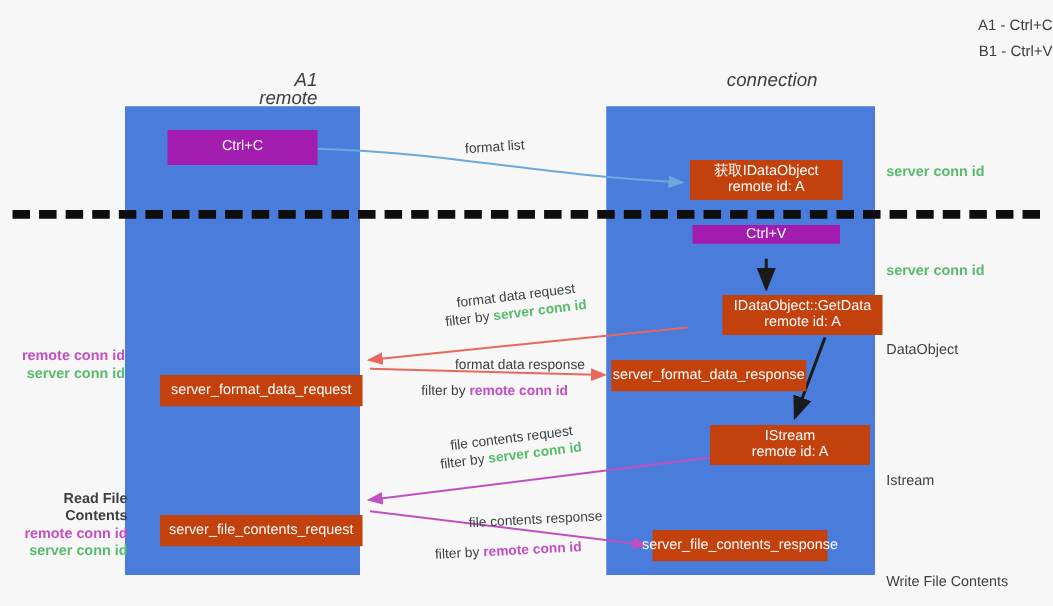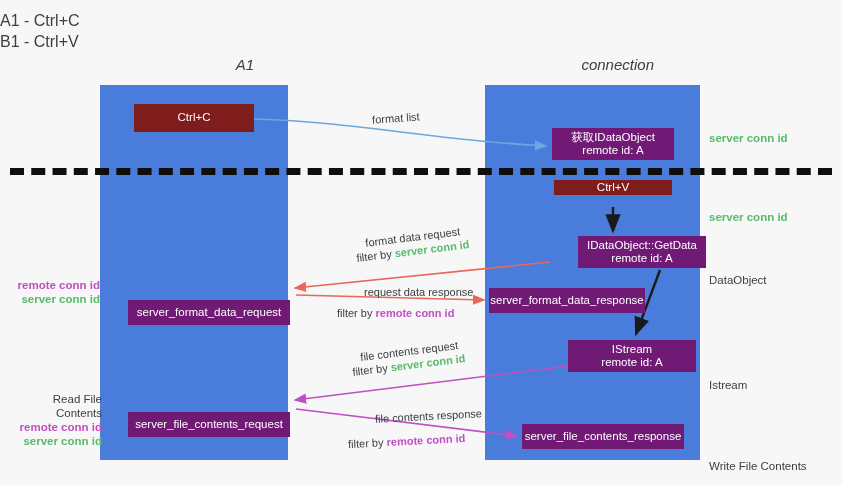--- a/index.html
+++ b/index.html
@@ -9,22 +9,22 @@
     font-family:"Liberation Sans",sans-serif;
     overflow:hidden;
     position:relative;
     color:#3c4043;
   }
   #stage{position:absolute;left:0;top:0;width:842px;height:485px;}
   .abs{position:absolute;}
 
   
   #title{
-    left:0;top:10px;width:842px;text-align:left;
-    font-size:16px;line-height:21px;color:#3c4043;
+    left:0;top:10px;width:842px;text-align:right;
+    font-size:12px;line-height:21px;color:#3c4043;
   }
 
   
   .lane-head{
     text-align:right;font-size:15px;line-height:14px;color:#3c4043;font-style:italic;
   }
   #head-a1{left:134px;top:58px;width:120px;}
   #head-b1{left:534px;top:58px;width:120px;}
 
   
@@ -40,48 +40,48 @@
 
   
   .node{
     box-sizing:border-box;
     display:flex;flex-direction:column;
     align-items:center;justify-content:center;
     text-align:center;color:#fff;
     font-size:11.5px;line-height:13.5px;
   }
   .node .sub{font-size:11.5px;line-height:13.5px;}
-  .green{background:#7f1d1d;}
-  .orange{background:#701a75;}
+  .green{background:#a21caf;}
+  .orange{background:#c2410c;}
 
   #n-ctrlc{left:134px;top:104px;width:120px;height:28px;}
   #n-idataobject{left:552px;top:128px;width:122px;height:32px;}
   #n-ctrlv{left:554px;top:180px;width:118px;height:15px;}
   #n-getdata{left:578px;top:236px;width:128px;height:32px;}
   #n-fmtreq{left:128px;top:276px;width:162px;height:25px;margin-top:24px;}
   #n-fmtresp{left:489px;top:288px;width:156px;height:25px;}
   #n-istream{left:568px;top:340px;width:128px;height:32px;}
   #n-filereq{left:128px;top:392px;width:162px;height:25px;margin-top:20px;}
-  #n-fileresp{left:522px;top:424px;width:162px;height:25px;}
+  #n-fileresp{left:522px;top:424px;width:140px;height:25px;}
 
   
   .ann{font-size:11.5px;line-height:14px;}
   .green-t{color:#57bb6b;font-weight:bold;}
   .mag-t{color:#c24fc2;font-weight:bold;}
   .plain-t{color:#3c4043;margin-top:28px;}
 
   #ann-sc1{left:709px;top:131px;}
   #ann-sc2{left:709px;top:210px;}
   #ann-dataobject{left:709px;top:245px;}
   #ann-istream{left:709px;top:350px;}
   #ann-write{left:709px;top:431px;}
 
   #ann-left1{left:8px;top:278px;width:92px;text-align:right;}
   #ann-left2{left:6px;top:392px;width:96px;text-align:right;}
-  #ann-left2 .hdr{color:#3c4043;font-weight:normal;}
+  #ann-left2 .hdr{color:#3c4043;font-weight:bold;}
 
   
   .elabel{font-size:11px;line-height:14px;color:#3c4043;white-space:nowrap;}
   .elabel .f{font-weight:bold;}
 
   #el-formatlist{left:372px;top:111px;transform:rotate(-4deg);}
 
   #el-fdreq{left:365px;top:230px;transform:rotate(-7deg);}
   #el-fdreq2{left:356px;top:244px;transform:rotate(-7deg);}
 
@@ -102,20 +102,21 @@
 
 <div id="stage">
 
   <div class="abs" id="title">
     <div>A1 - Ctrl+C</div>
     <div>B1 - Ctrl+V</div>
   </div>
 
   <div class="abs lane-head" id="head-a1">
     <div>A1</div>
+    <div>remote</div>
   </div>
   <div class="abs lane-head" id="head-b1">
     <div>connection</div>
   </div>
 
   <div class="abs lane" id="lane-a1"></div>
   <div class="abs lane" id="lane-b1"></div>
 
   <svg id="wires" viewBox="0 0 842 485">
     <defs>
@@ -207,21 +208,21 @@
   </div>
 
   <div class="abs elabel" id="el-formatlist">format list</div>
 
   <div class="abs elabel" id="el-fdreq">format data request</div>
   <div class="abs elabel" id="el-fdreq2">
     <span>filter by</span>
     <span class="f green-t">server conn id</span>
   </div>
 
-  <div class="abs elabel" id="el-fdresp">request data response</div>
+  <div class="abs elabel" id="el-fdresp">format data response</div>
   <div class="abs elabel" id="el-fdresp2">
     <span>filter by</span>
     <span class="f mag-t">remote conn id</span>
   </div>
 
   <div class="abs elabel" id="el-fcreq">file contents request</div>
   <div class="abs elabel" id="el-fcreq2">
     <span>filter by</span>
     <span class="f green-t">server conn id</span>
   </div>

